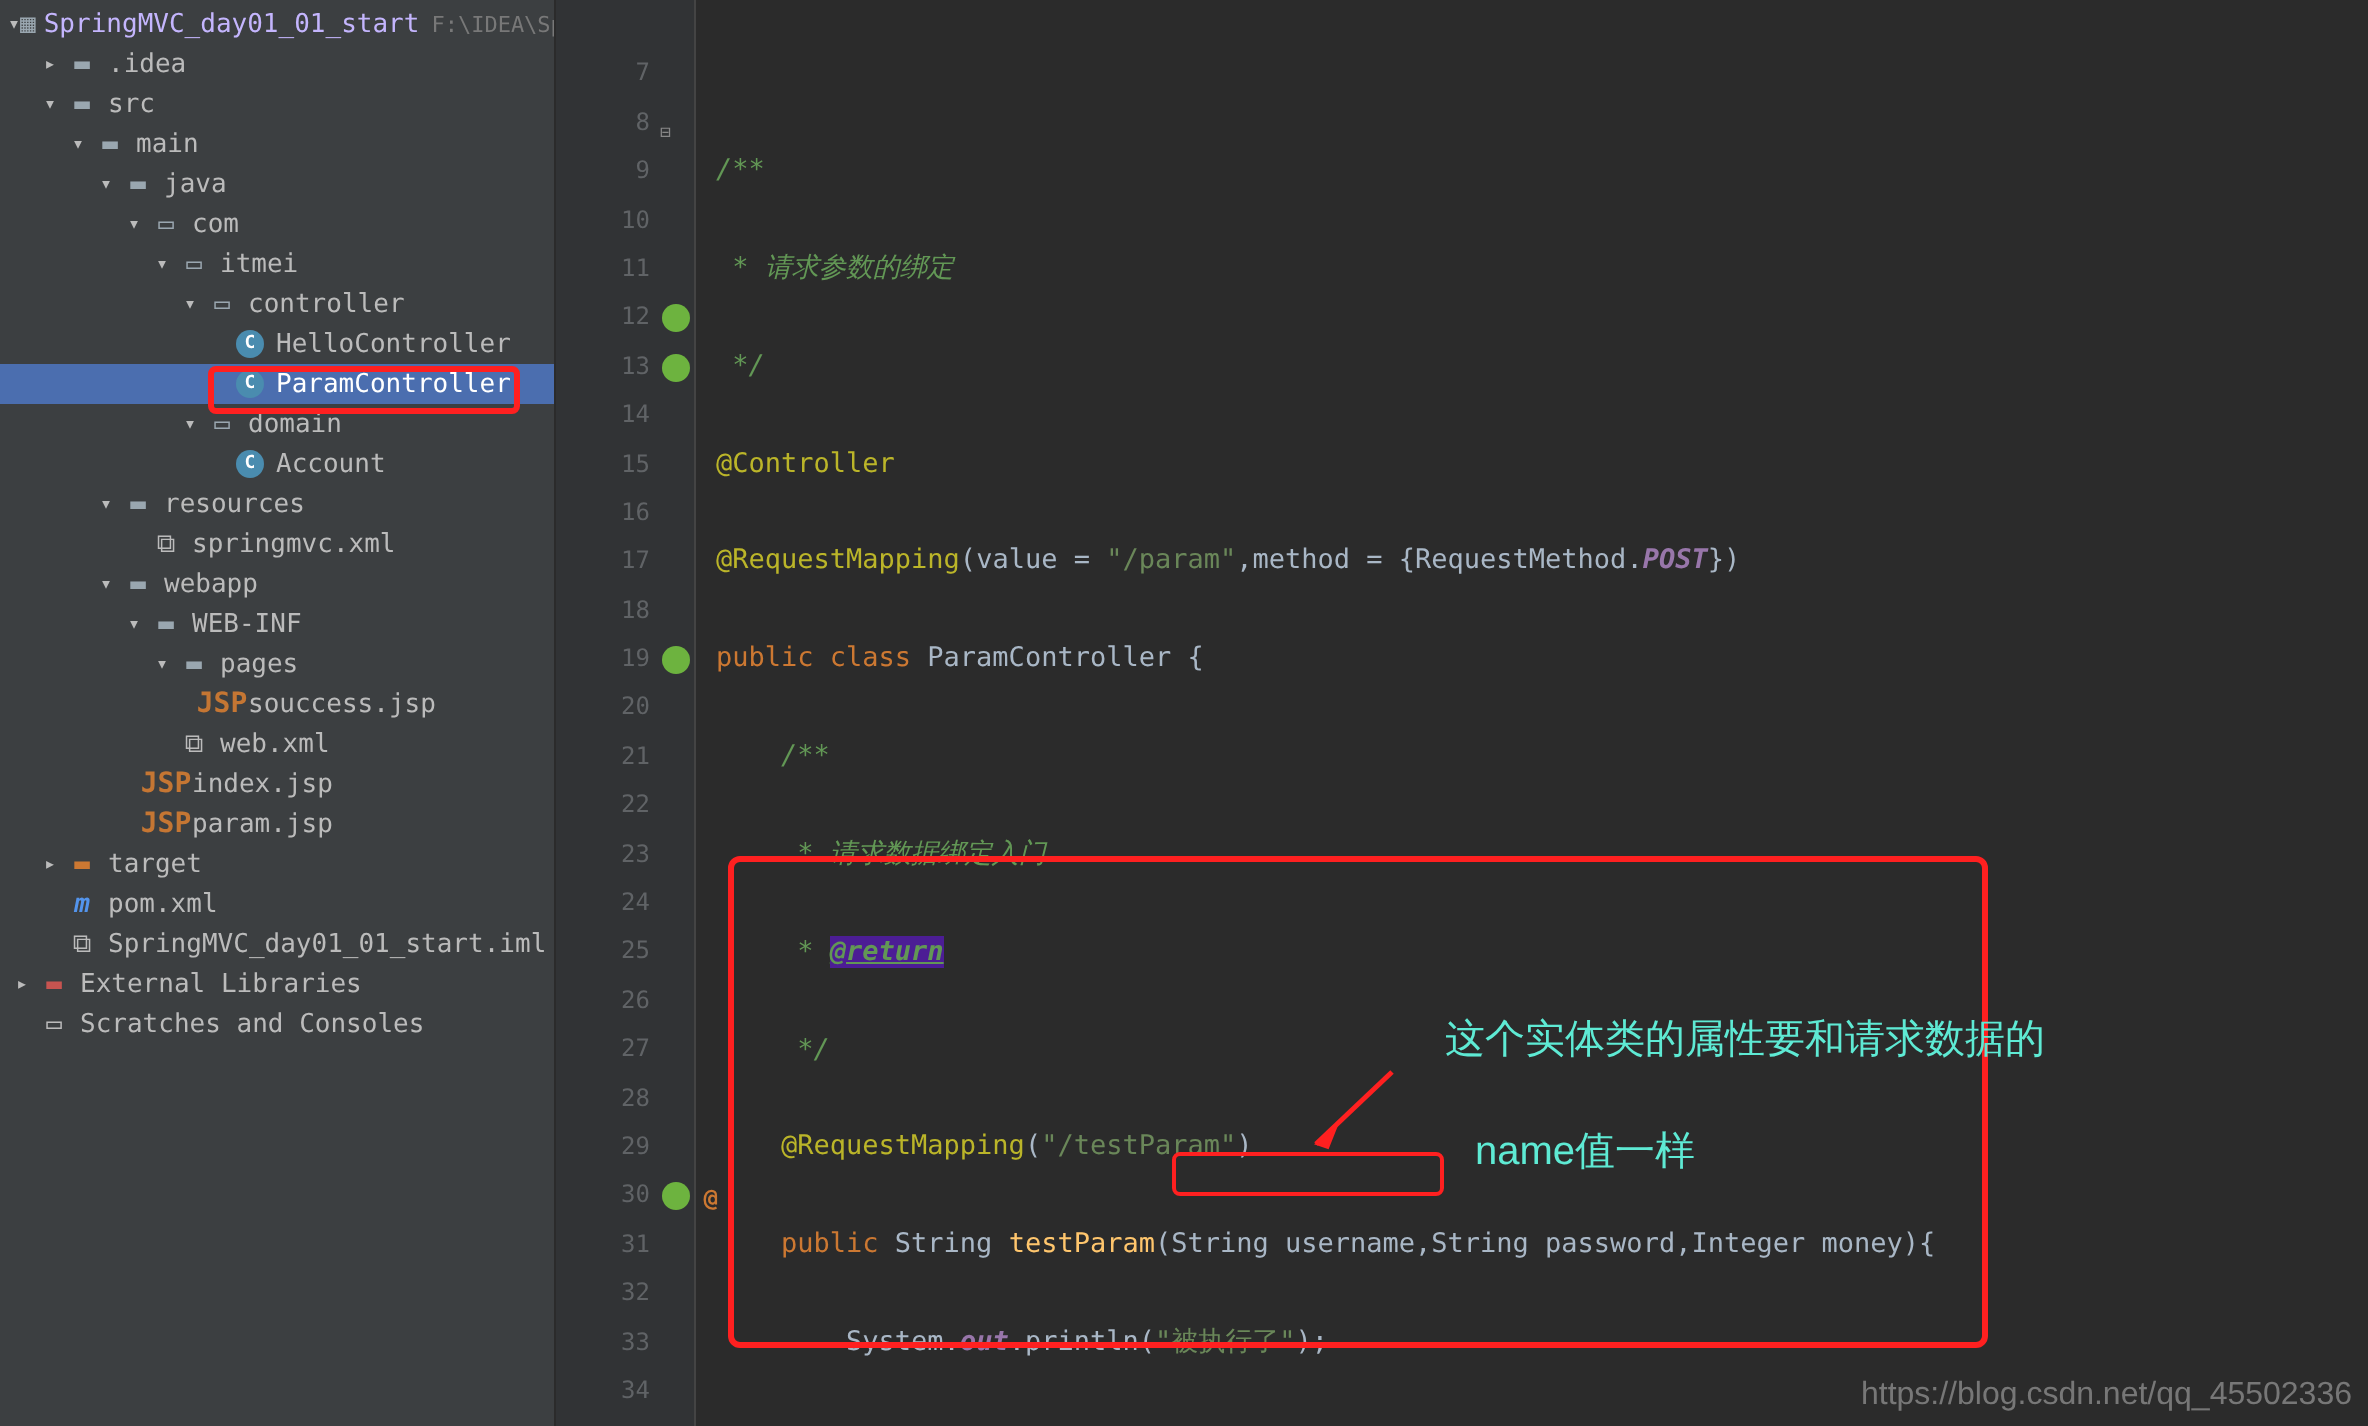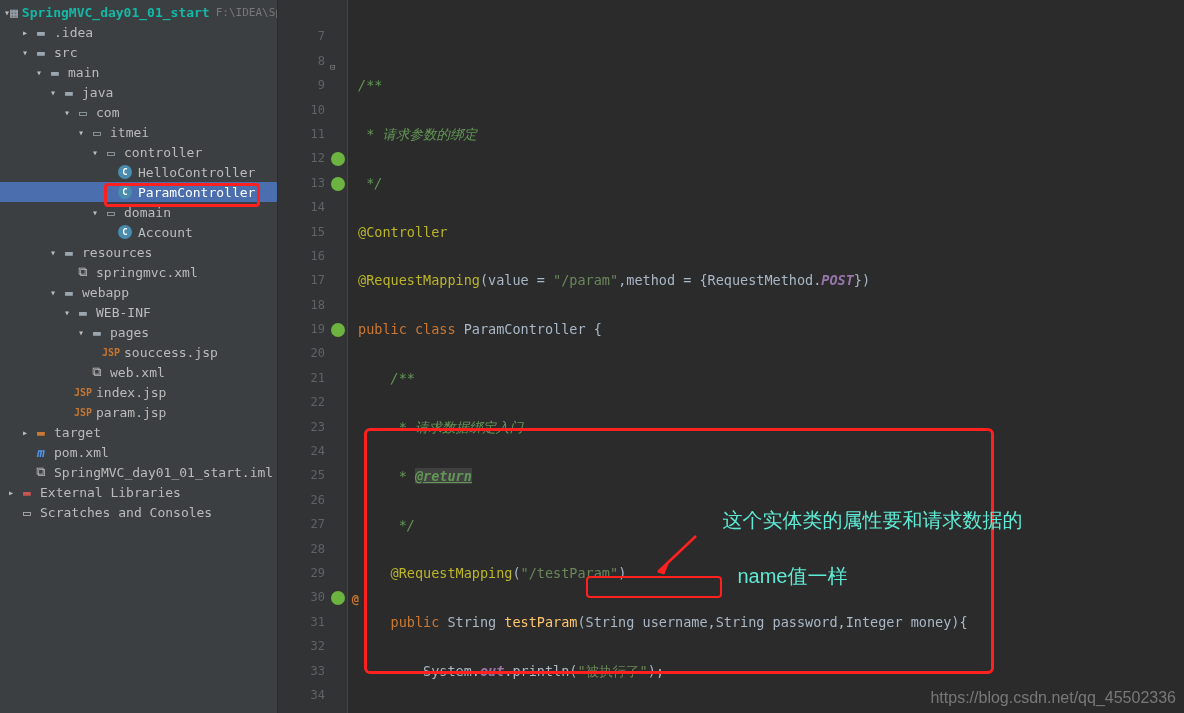--- a/index.html
+++ b/index.html
@@ -37,26 +37,26 @@
   .tree-item .icon {
     width: 18px; height: 16px; display: inline-flex; align-items: center; justify-content: center; margin-right: 4px;
   }
   .tree-item.selected { background: #4b6eaf; color: #ffffff; }
   .i-folder { color: #9aa7b0; }
   .i-folder-b { color: #9aa7b0; }
   .i-package { color: #9aa7b0; }
   .i-class-cb {
     width: 14px; height: 14px; border-radius: 50%; background: #4a8caf; color: white; font-size: 9px; display:flex;align-items:center;justify-content:center;font-weight:bold;
   }
-  .i-jsp { color: #c57633; font-size: 10px; font-weight:bold; }
+  .i-jsp { color: #c57633; font-size: 14px; font-weight:bold; }
   .i-xml { color: #bbbbbb; }
   .i-m { color: #5394ec; font-weight: bold; font-style: italic; }
   .i-ext { color: #c75450; }
   .path-hint { color: #787878; margin-left: 6px; font-size: 11px; }
-  .bold { font-weight: bold; color: #14b8a6; }
+  .bold { font-weight: normal; color: #c4b5fd; }
   .highlighted-box {
     position: absolute;
     border: 3px solid #ff2020;
     border-radius: 4px;
     pointer-events: none;
   }
   
   .editor-wrap { flex:1; display:flex; background:#2b2b2b; position:relative; }
   .gutter {
     width: 70px;
@@ -83,21 +83,21 @@
     position: relative;
   }
   .c-kw { color: #cc7832; }
   .c-str { color: #6a8759; }
   .c-com { color: #808080; }
   .c-doc { color: #629755; font-style: italic; }
   .c-tag { color: #629755; font-weight: bold; font-style: italic; text-decoration: underline; }
   .c-field { color: #9876aa; font-style: italic; font-weight: bold; }
   .c-ann { color: #bbb529; text-align: right; }
   .c-fn { color: #ffc66d; }
-  .c-hl { background:#404040; }
+  .c-hl { background:#4c1d95; }
   .overlay-box {
     position:absolute; border: 3px solid #ff2020; border-radius:6px; pointer-events:none;
   }
   .anno-text { position:absolute; color:#5eead4; font-size:20px; font-family:"Microsoft YaHei",sans-serif; pointer-events:none; line-height:1.4; }
   .anno-arrow { position:absolute; stroke:#ff2020; fill:#ff2020; pointer-events:none; }
   .watermark { position:absolute; right:8px; bottom:6px; color:#aaa; font-size:16px; opacity:.6; font-family: sans-serif; }
 </style>
 </head>
 <body>
 

